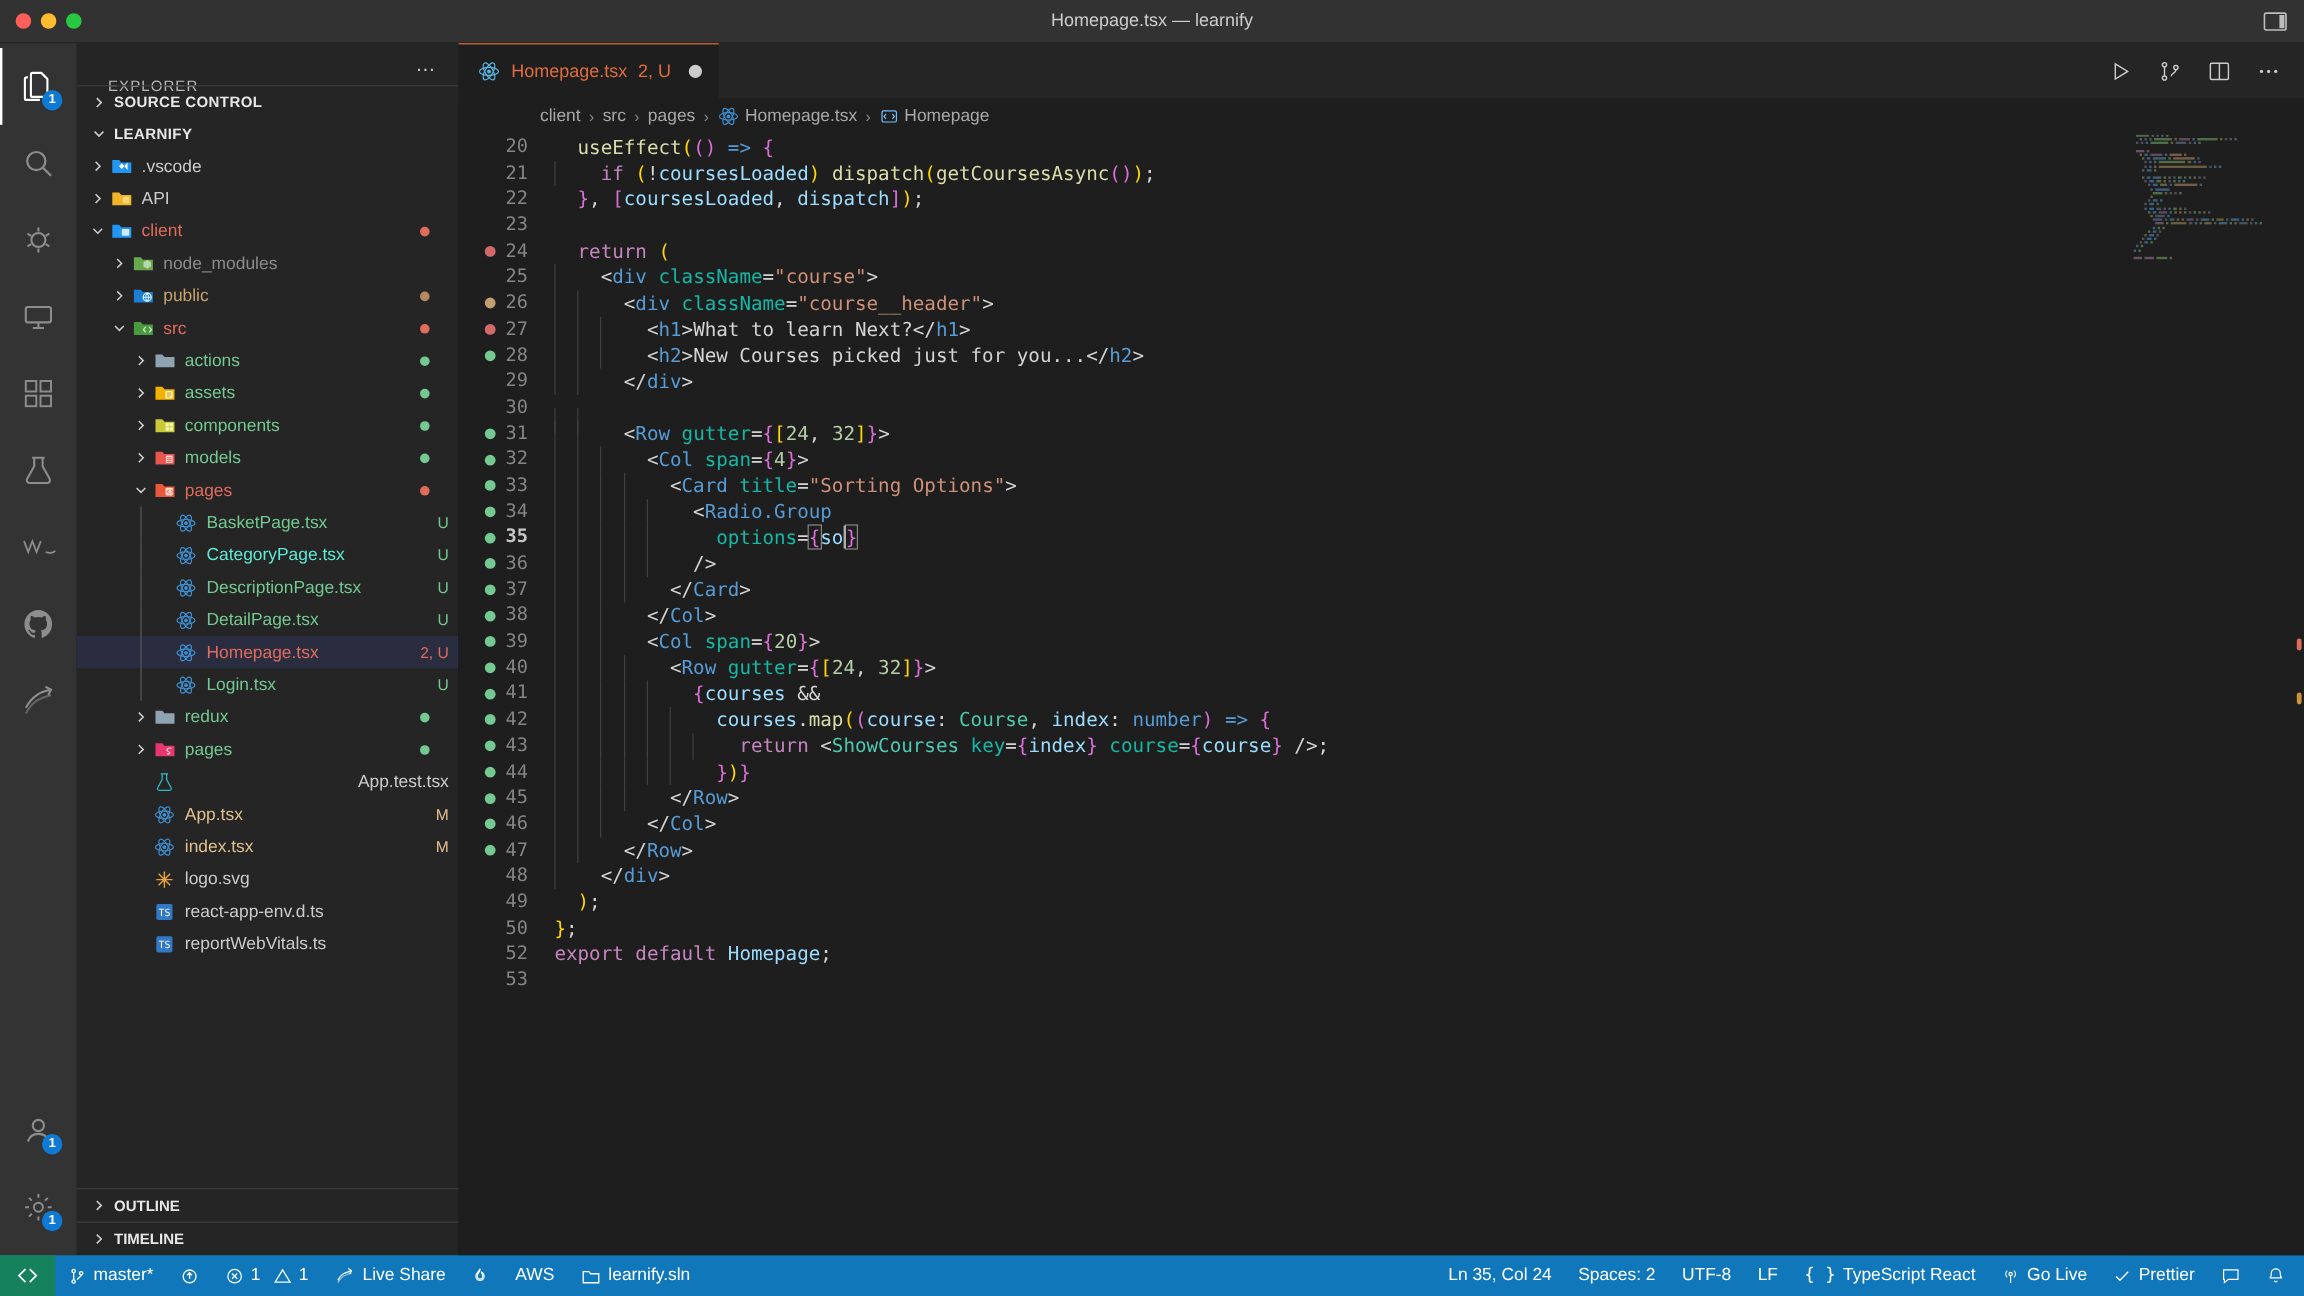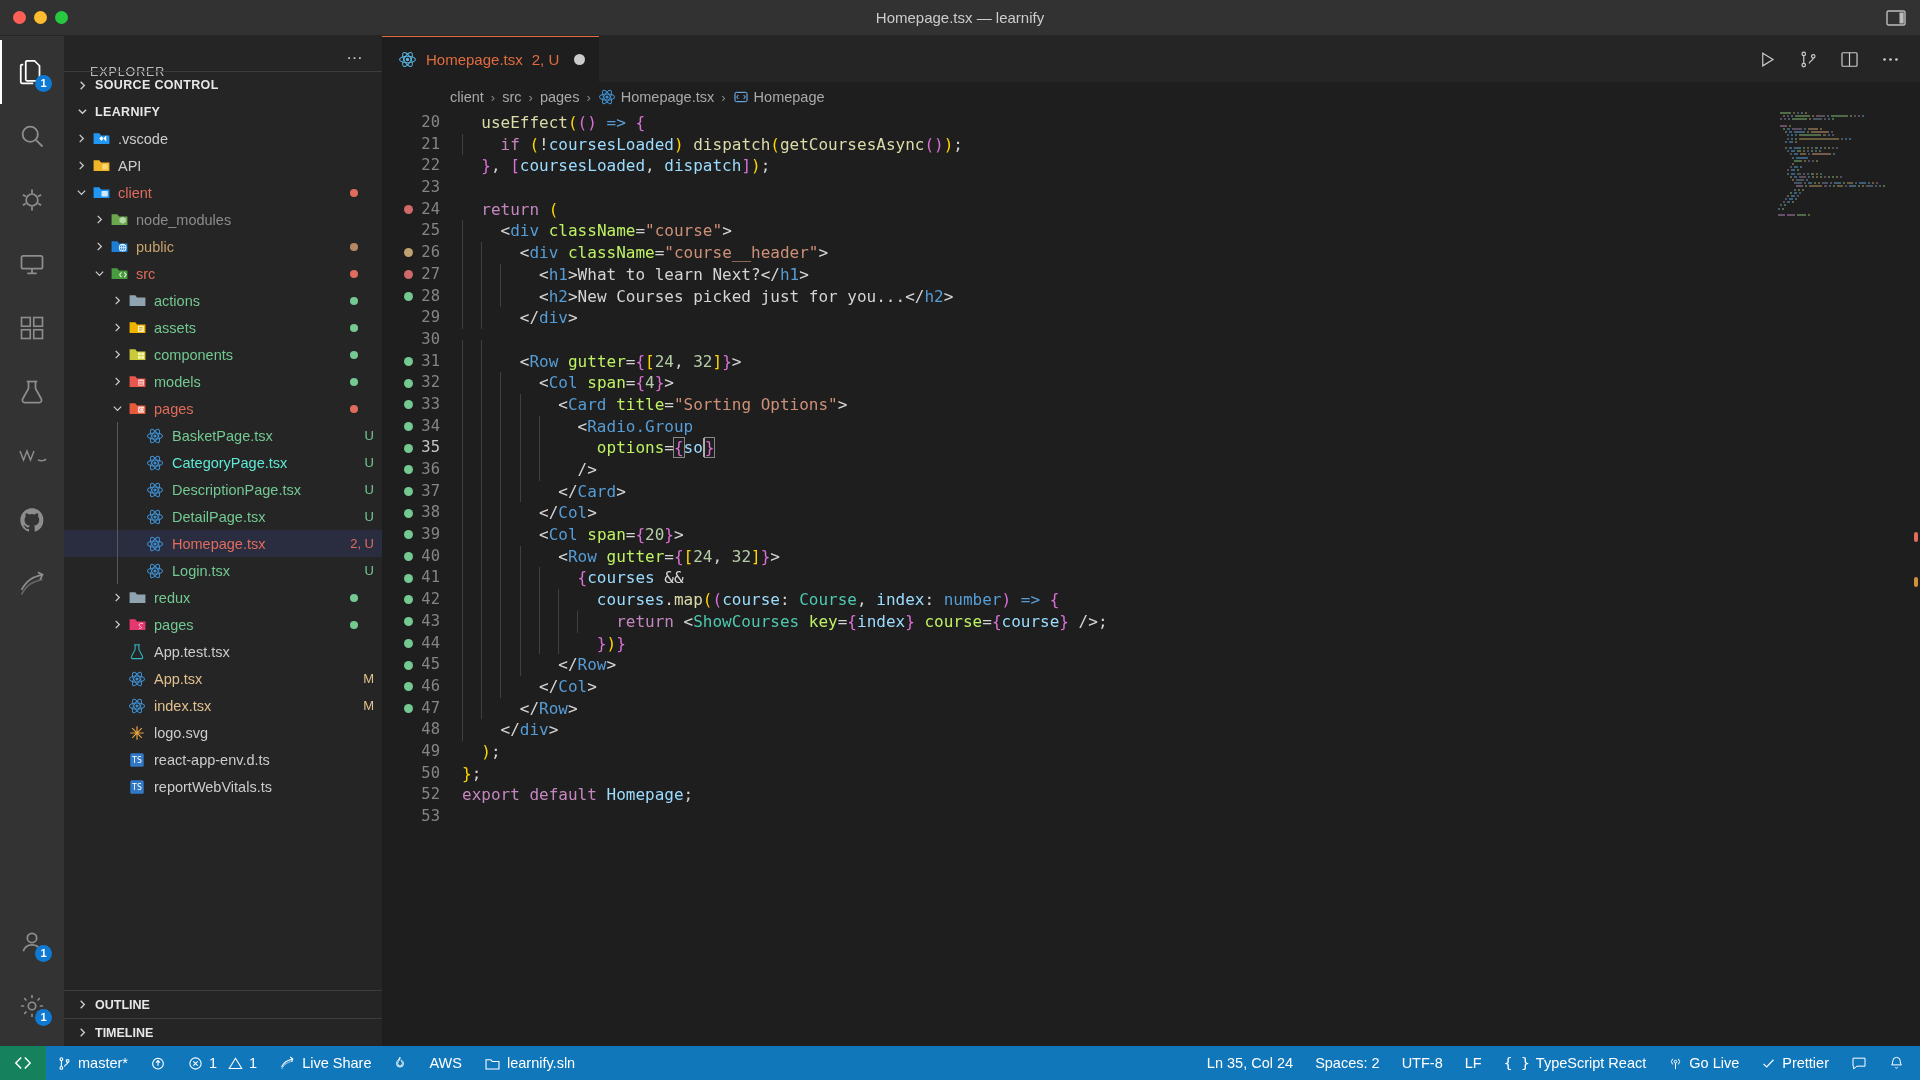--- a/index.html
+++ b/index.html
@@ -115,34 +115,34 @@
   .bc-item { display: flex; align-items: center; gap: 5px; cursor: pointer; }
 
   .code-wrap { flex: 1; display: flex; position: relative; min-height: 0; overflow: hidden; background: #1e1e1e; }
   .code-scroll { flex: 1; position: relative; overflow: hidden; }
   .code-lines { font-family: "DejaVu Sans Mono", monospace; font-size: 16px; line-height: 21.7px; }
   .cline { display: flex; height: 21.7px; align-items: center; white-space: pre; position: relative; }
   .lnum {
     width: 80px; flex: 0 0 80px; text-align: right; padding-right: 22px;
     color: #858585; font-size: 15.5px;
   }
-  .cline.current .lnum { color: #c6c6c6; }
+  .cline.current .lnum { color: #c6c6c6; font-weight: bold; }
   .gutter-dot { position: absolute; left: 22px; width: 9px; height: 9px; border-radius: 50%; }
   .ctext { position: relative; }
   .ind { position: absolute; top: 0; height: 21.7px; width: 1px; background: #404040; }
 
   
   .t-kw   { color: #c586c0; }
   .t-kw2  { color: #569cd6; }
   .t-fn   { color: #dcdcaa; }
   .t-var  { color: #9cdcfe; }
   .t-str  { color: #ce9178; }
   .t-num  { color: #b5cea8; }
   .t-tag  { color: #569cd6; }
-  .t-attr { color: #bef264; }
+  .t-attr { color: #14b8a6; }
   .t-plain{ color: #d4d4d4; }
   .t-type { color: #4ec9b0; }
   .t-brk1 { color: #ffd700; }
   .t-brk2 { color: #da70d6; }
   .t-punc { color: #d4d4d4; }
 
   .cursor {
     display: inline-block; width: 2px; height: 19px; background: #aeafad;
     vertical-align: middle; position: relative; top: -1px;
   }
@@ -578,21 +578,21 @@
             <span class="dotmark" style="background: rgb(115, 201, 145);"></span>
           </div>
           <div class="row" style="padding-left: 44px;">
             <span class="twisty"></span>
             <span class="ficon">
               <svg width="18" height="18" viewBox="0 0 24 24" fill="none" stroke="#31b8c6" stroke-width="1.4">
                 <path d="M9.5 2.5v6L4.6 18a1.8 1.8 0 0 0 1.6 2.8h11.6A1.8 1.8 0 0 0 19.4 18l-4.9-9.5v-6"></path>
                 <path d="M8 2.5h8"></path>
               </svg>
             </span>
-            <span class="label" style="color: rgb(204, 204, 204);">App.test.tsx</span>
+            <span class="label" style="color: rgb(204, 204, 204); text-align: right;">App.test.tsx</span>
           </div>
           <div class="row" style="padding-left: 44px;">
             <span class="twisty"></span>
             <span class="ficon">
               <svg width="18" height="18" viewBox="0 0 24 24" fill="none" stroke="#3f8fd0" stroke-width="1.35">
                 <circle cx="12" cy="12" r="2.1" fill="#3f8fd0" stroke="none"></circle>
                 <ellipse cx="12" cy="12" rx="10" ry="4.1"></ellipse>
                 <ellipse cx="12" cy="12" rx="10" ry="4.1" transform="rotate(60 12 12)"></ellipse>
                 <ellipse cx="12" cy="12" rx="10" ry="4.1" transform="rotate(120 12 12)"></ellipse>
               </svg>

